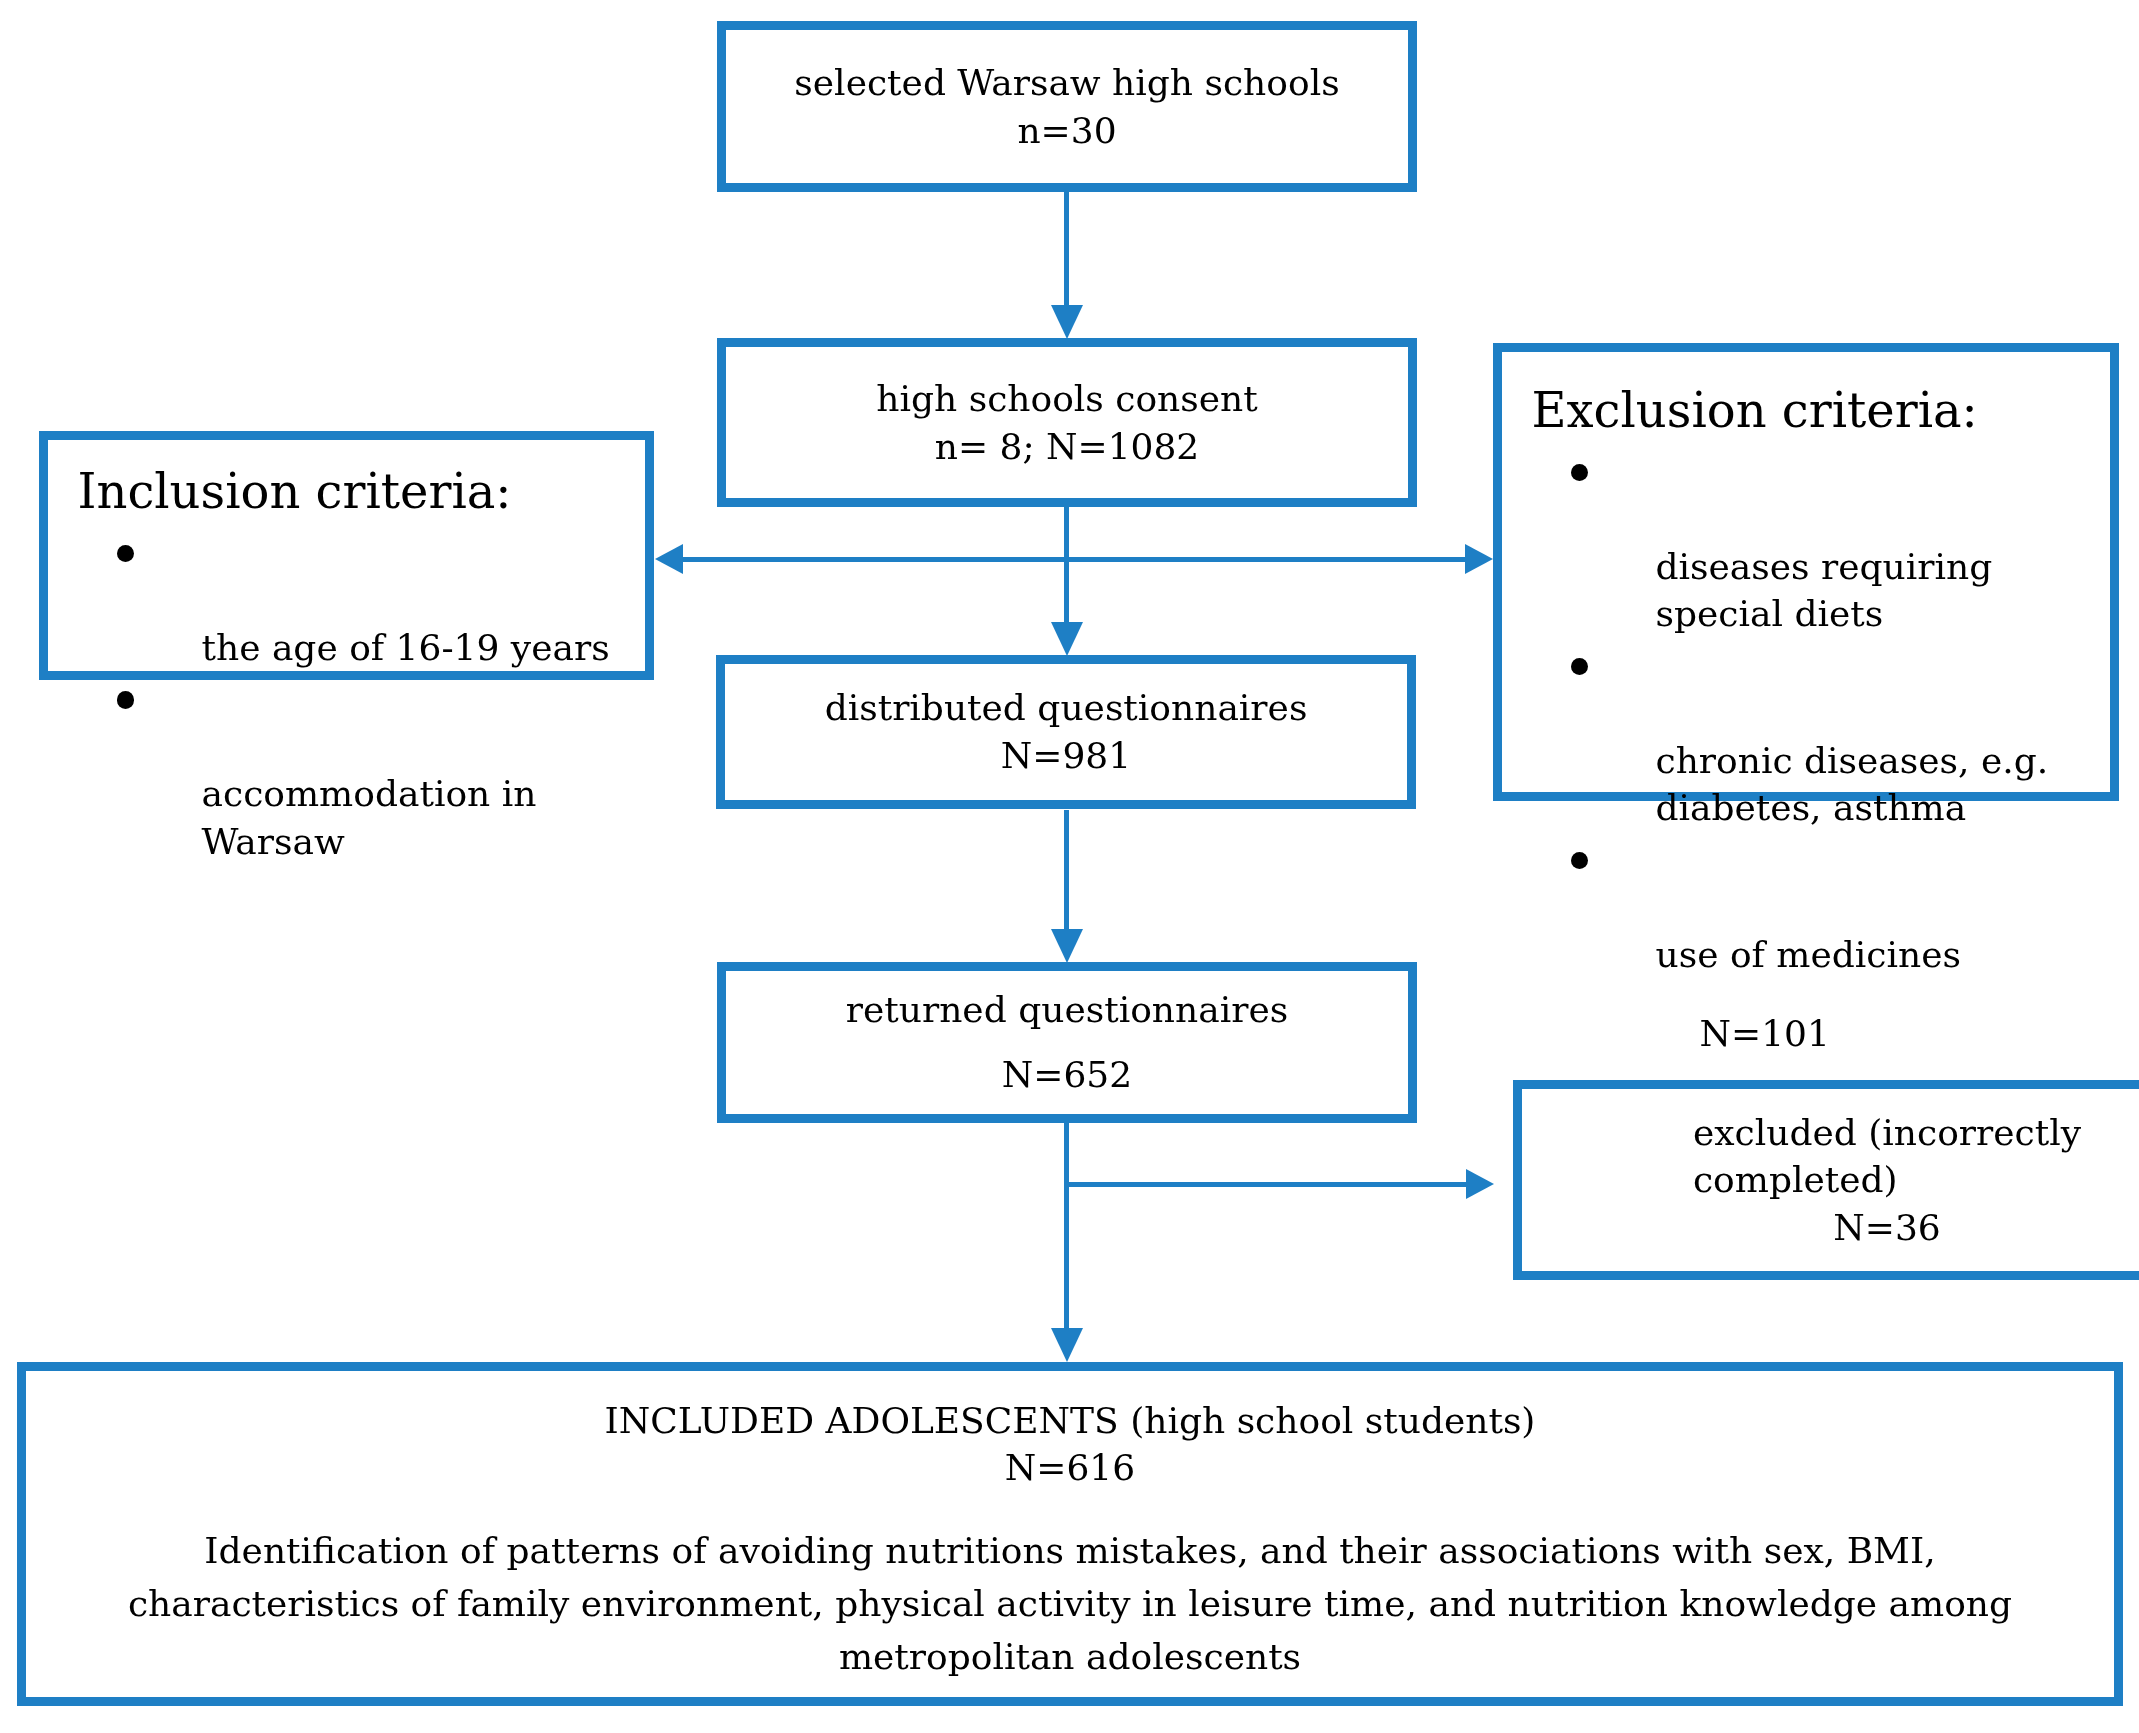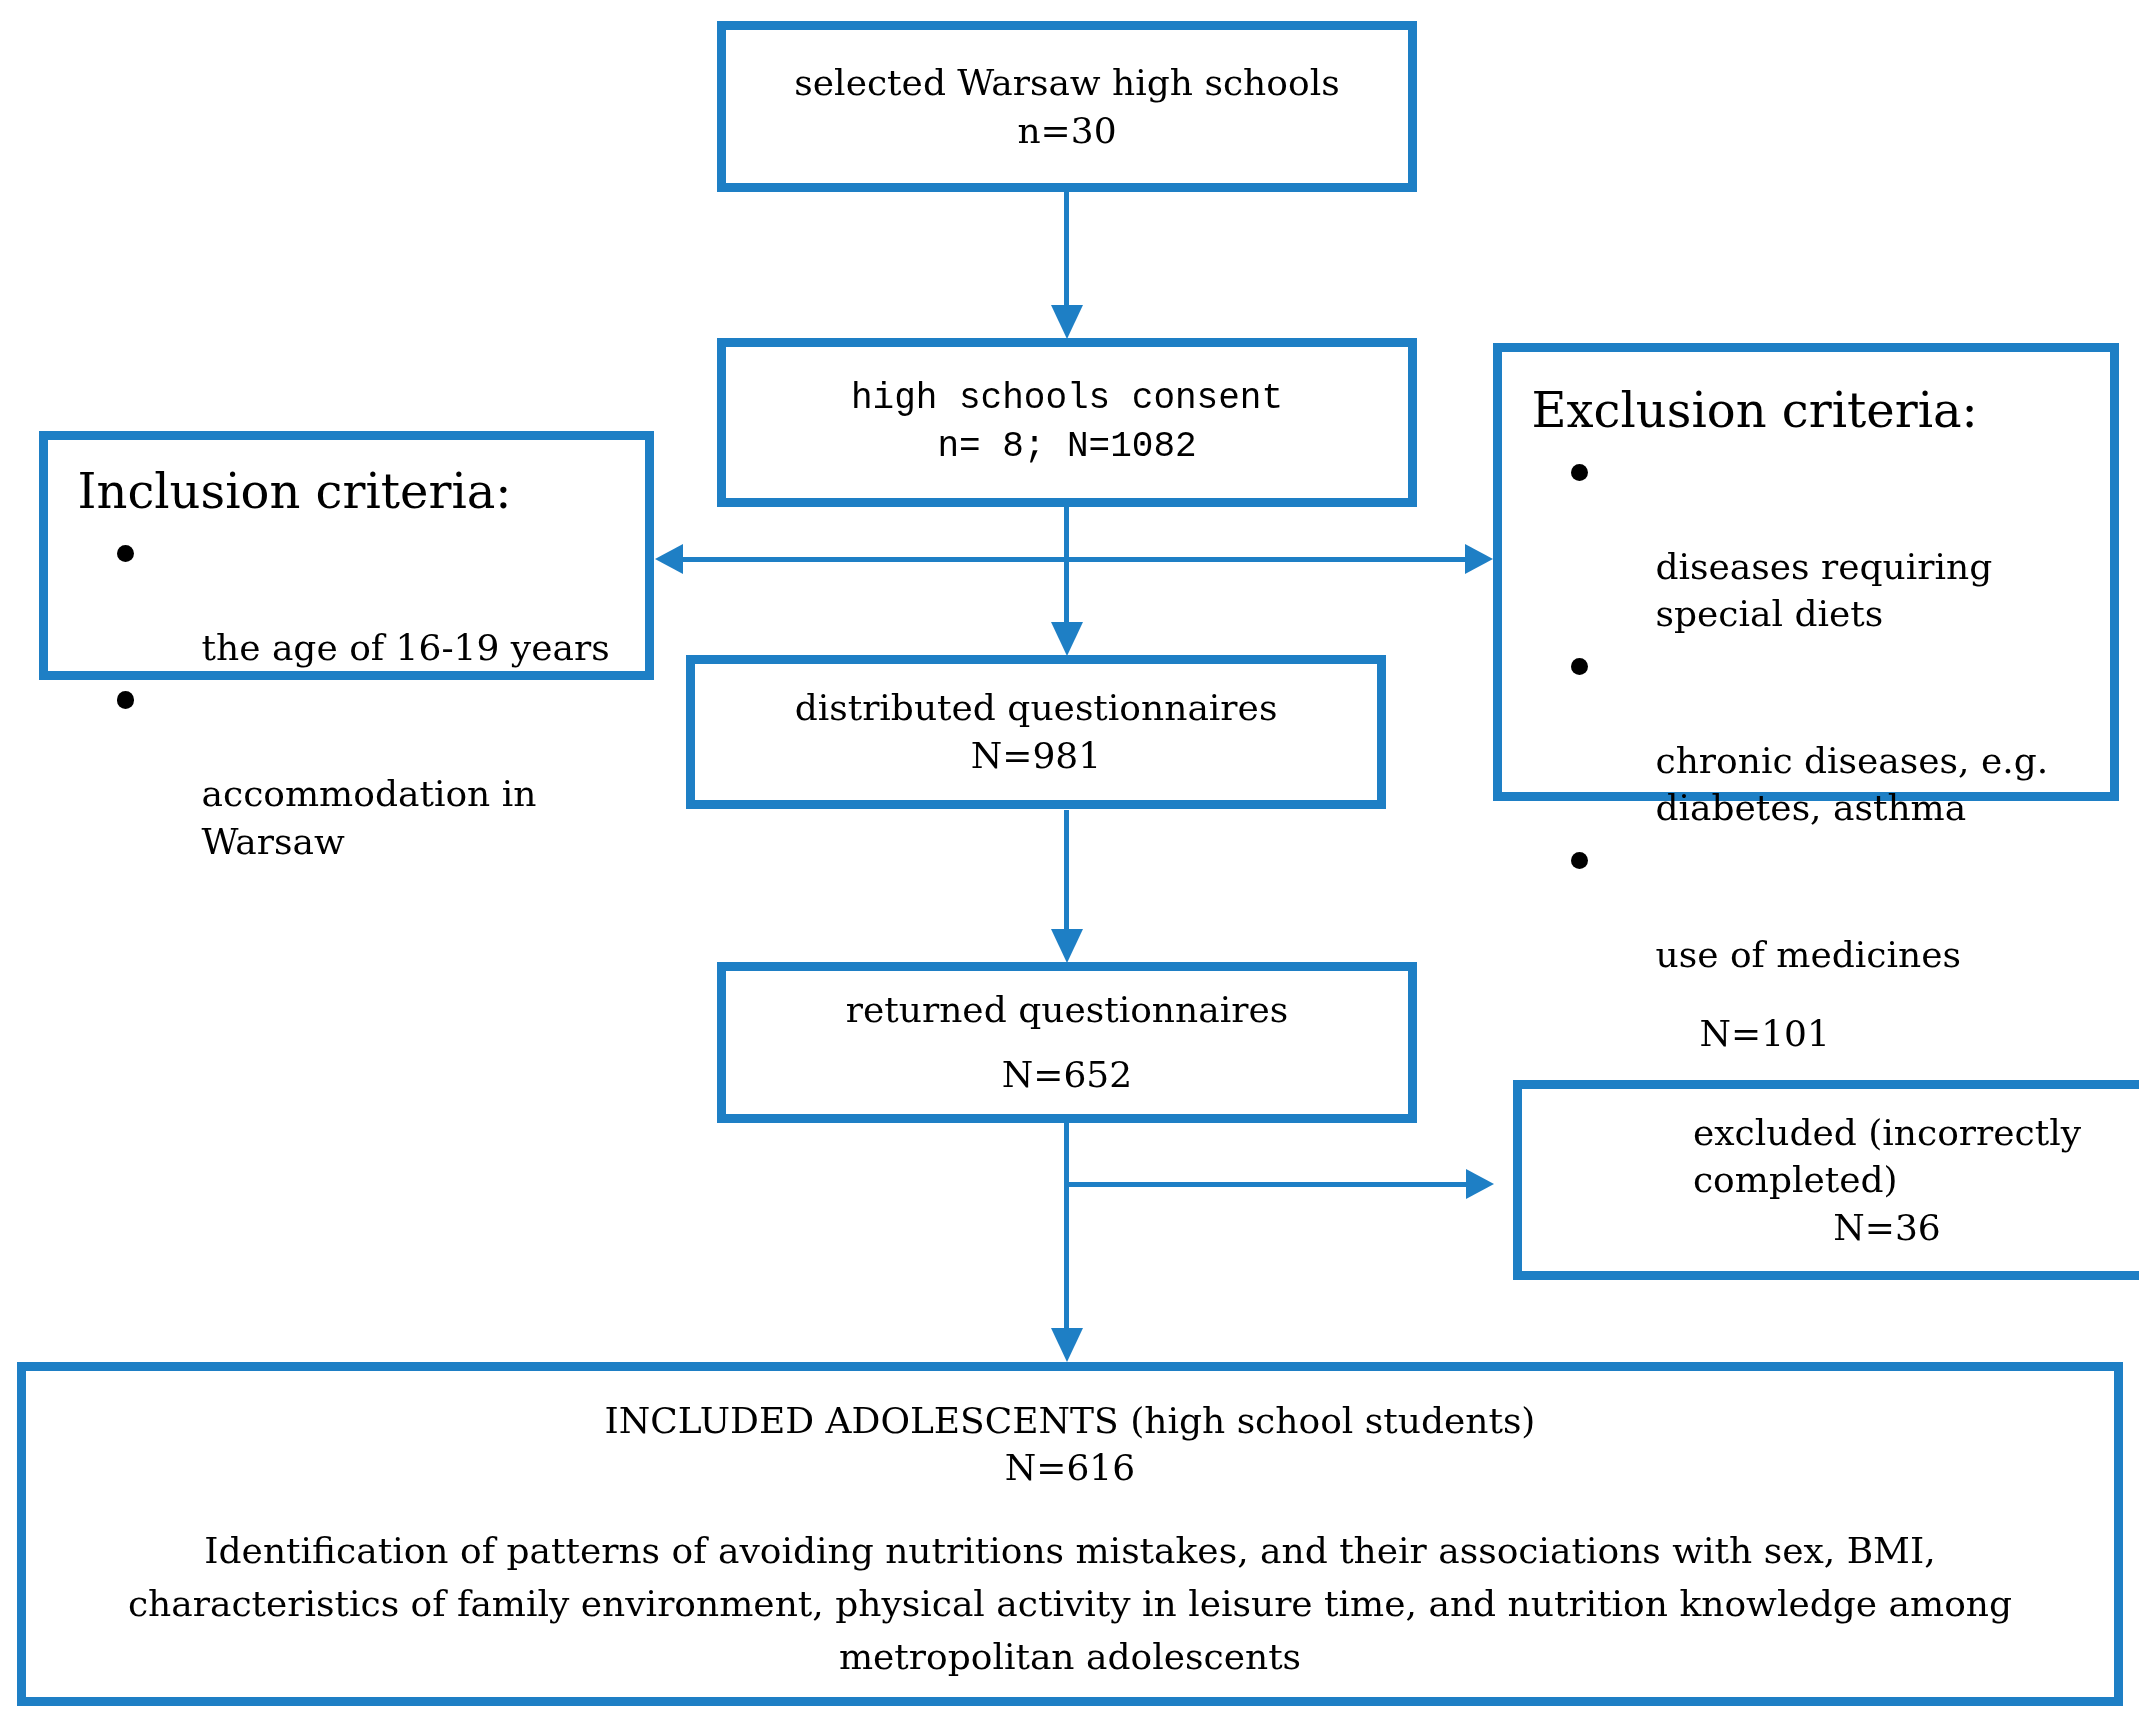--- a/index.html
+++ b/index.html
@@ -85,21 +85,21 @@
 <div class="canvas">
 
   <div class="box center-box" style="left:717px; top:21.4px; width:700px; height:171px;">
     <div>selected Warsaw high schools</div>
     <div>n=30</div>
   </div>
 
   <div class="vshaft" style="left:1064px; top:192px; height:114px;"></div>
   <div class="head-down" style="left:1051px; top:305px;"></div>
 
-  <div class="box center-box" style="left:717px; top:338px; width:700px; height:169px;font-family:Liberation Mono, monospace;">
+  <div class="box center-box" style="left:717px; top:338px; width:700px; height:169px;">
     <div>high schools consent</div>
     <div>n= 8; N=1082</div>
   </div>
 
   <div class="box criteria-box" style="left:39px; top:431px; width:615px; height:249px;">
     <div class="criteria-title">Inclusion criteria:</div>
     <ul class="criteria-list">
       <li>
         <span class="dot"></span>
         <span>the age of 16-19 years</span>
@@ -133,21 +133,21 @@
     <div class="excl-count">N=101</div>
   </div>
 
   <div class="hshaft" style="left:678px; top:557px; width:791px;"></div>
   <div class="head-left" style="left:655px; top:544px;"></div>
   <div class="head-right" style="left:1465px; top:544px;"></div>
 
   <div class="vshaft" style="left:1064px; top:507px; height:115px;"></div>
   <div class="head-down" style="left:1051px; top:622px;"></div>
 
-  <div class="box center-box" style="left:686px; top:655px; width:700px; height:154px;">
+  <div class="box center-box" style="left:716px; top:655px; width:700px; height:154px;">
     <div>distributed questionnaires</div>
     <div>N=981</div>
   </div>
 
   <div class="vshaft" style="left:1064px; top:810px; height:119px;"></div>
   <div class="head-down" style="left:1051px; top:929px;"></div>
 
   <div class="box center-box" style="left:717px; top:962px; width:700px; height:161px;gap:17px;">
     <div>returned questionnaires</div>
     <div>N=652</div>

